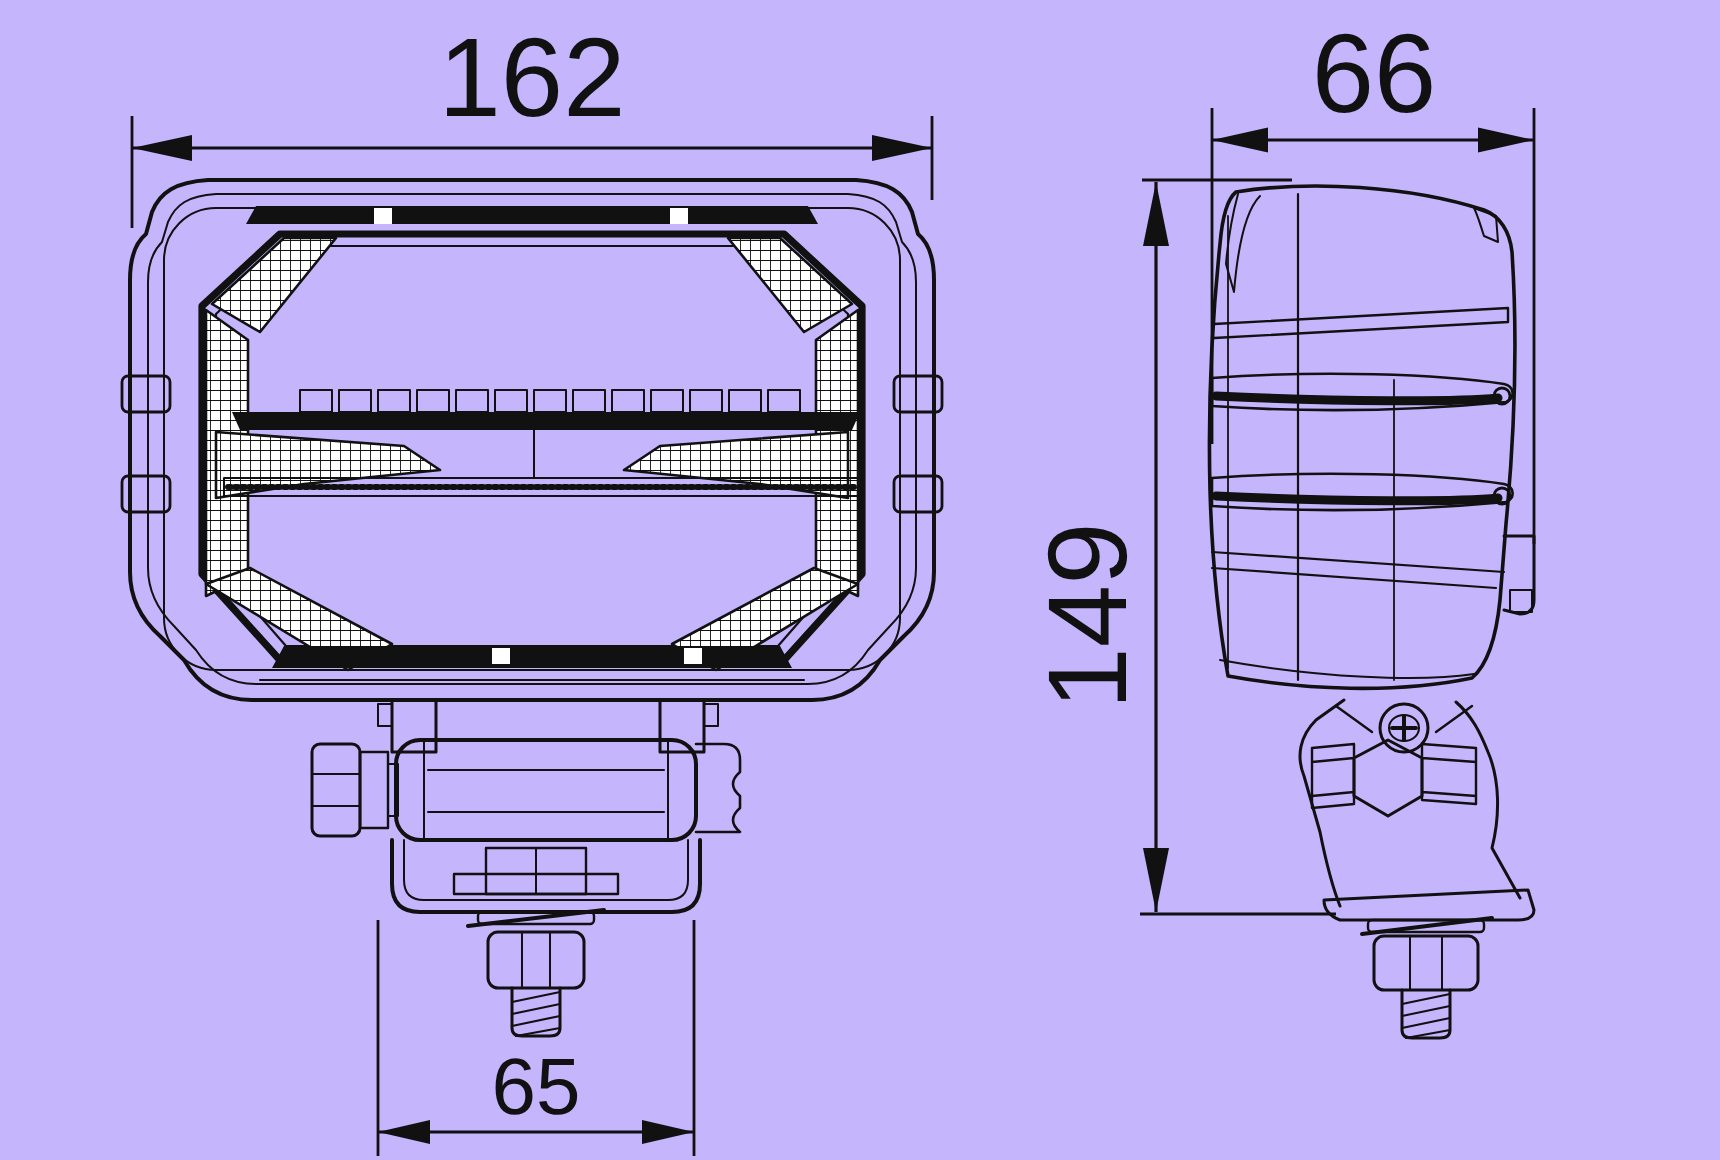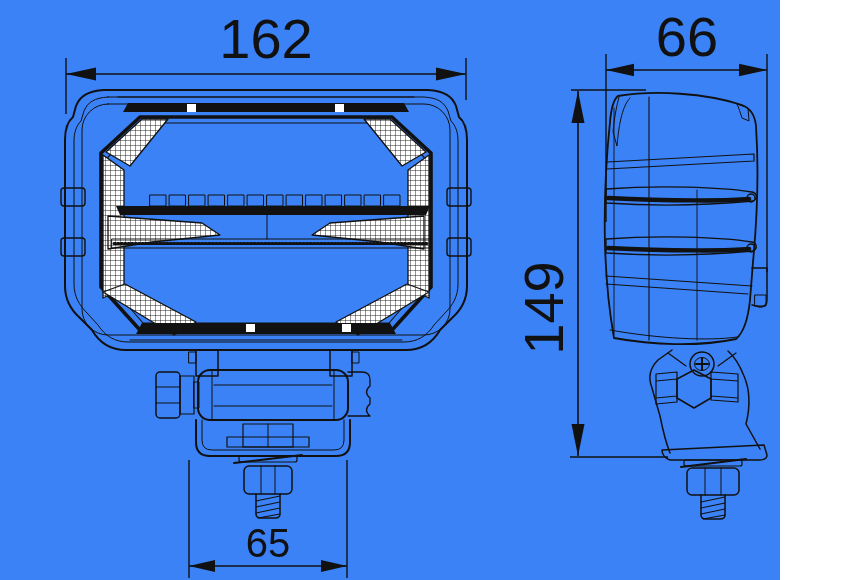--- a/index.html
+++ b/index.html
@@ -1,19 +1,19 @@
 <!DOCTYPE html>
 <html><head>
 <meta charset="utf-8">
 <style>
   html,body{margin:0;padding:0;background:#fff;}
   .canvas{
     position:relative;
-    width:780px;height:580px;
-    background:#3b82f6;
+    width:860px;height:580px;
+    background:#c4b5fd;
     overflow:hidden;
     font-family:"Liberation Sans", sans-serif;
   }
   svg{display:block;}
   .dim-text{
     font-family:"Liberation Sans", sans-serif;
     fill:#111111;
   }
 </style>
 </head>

